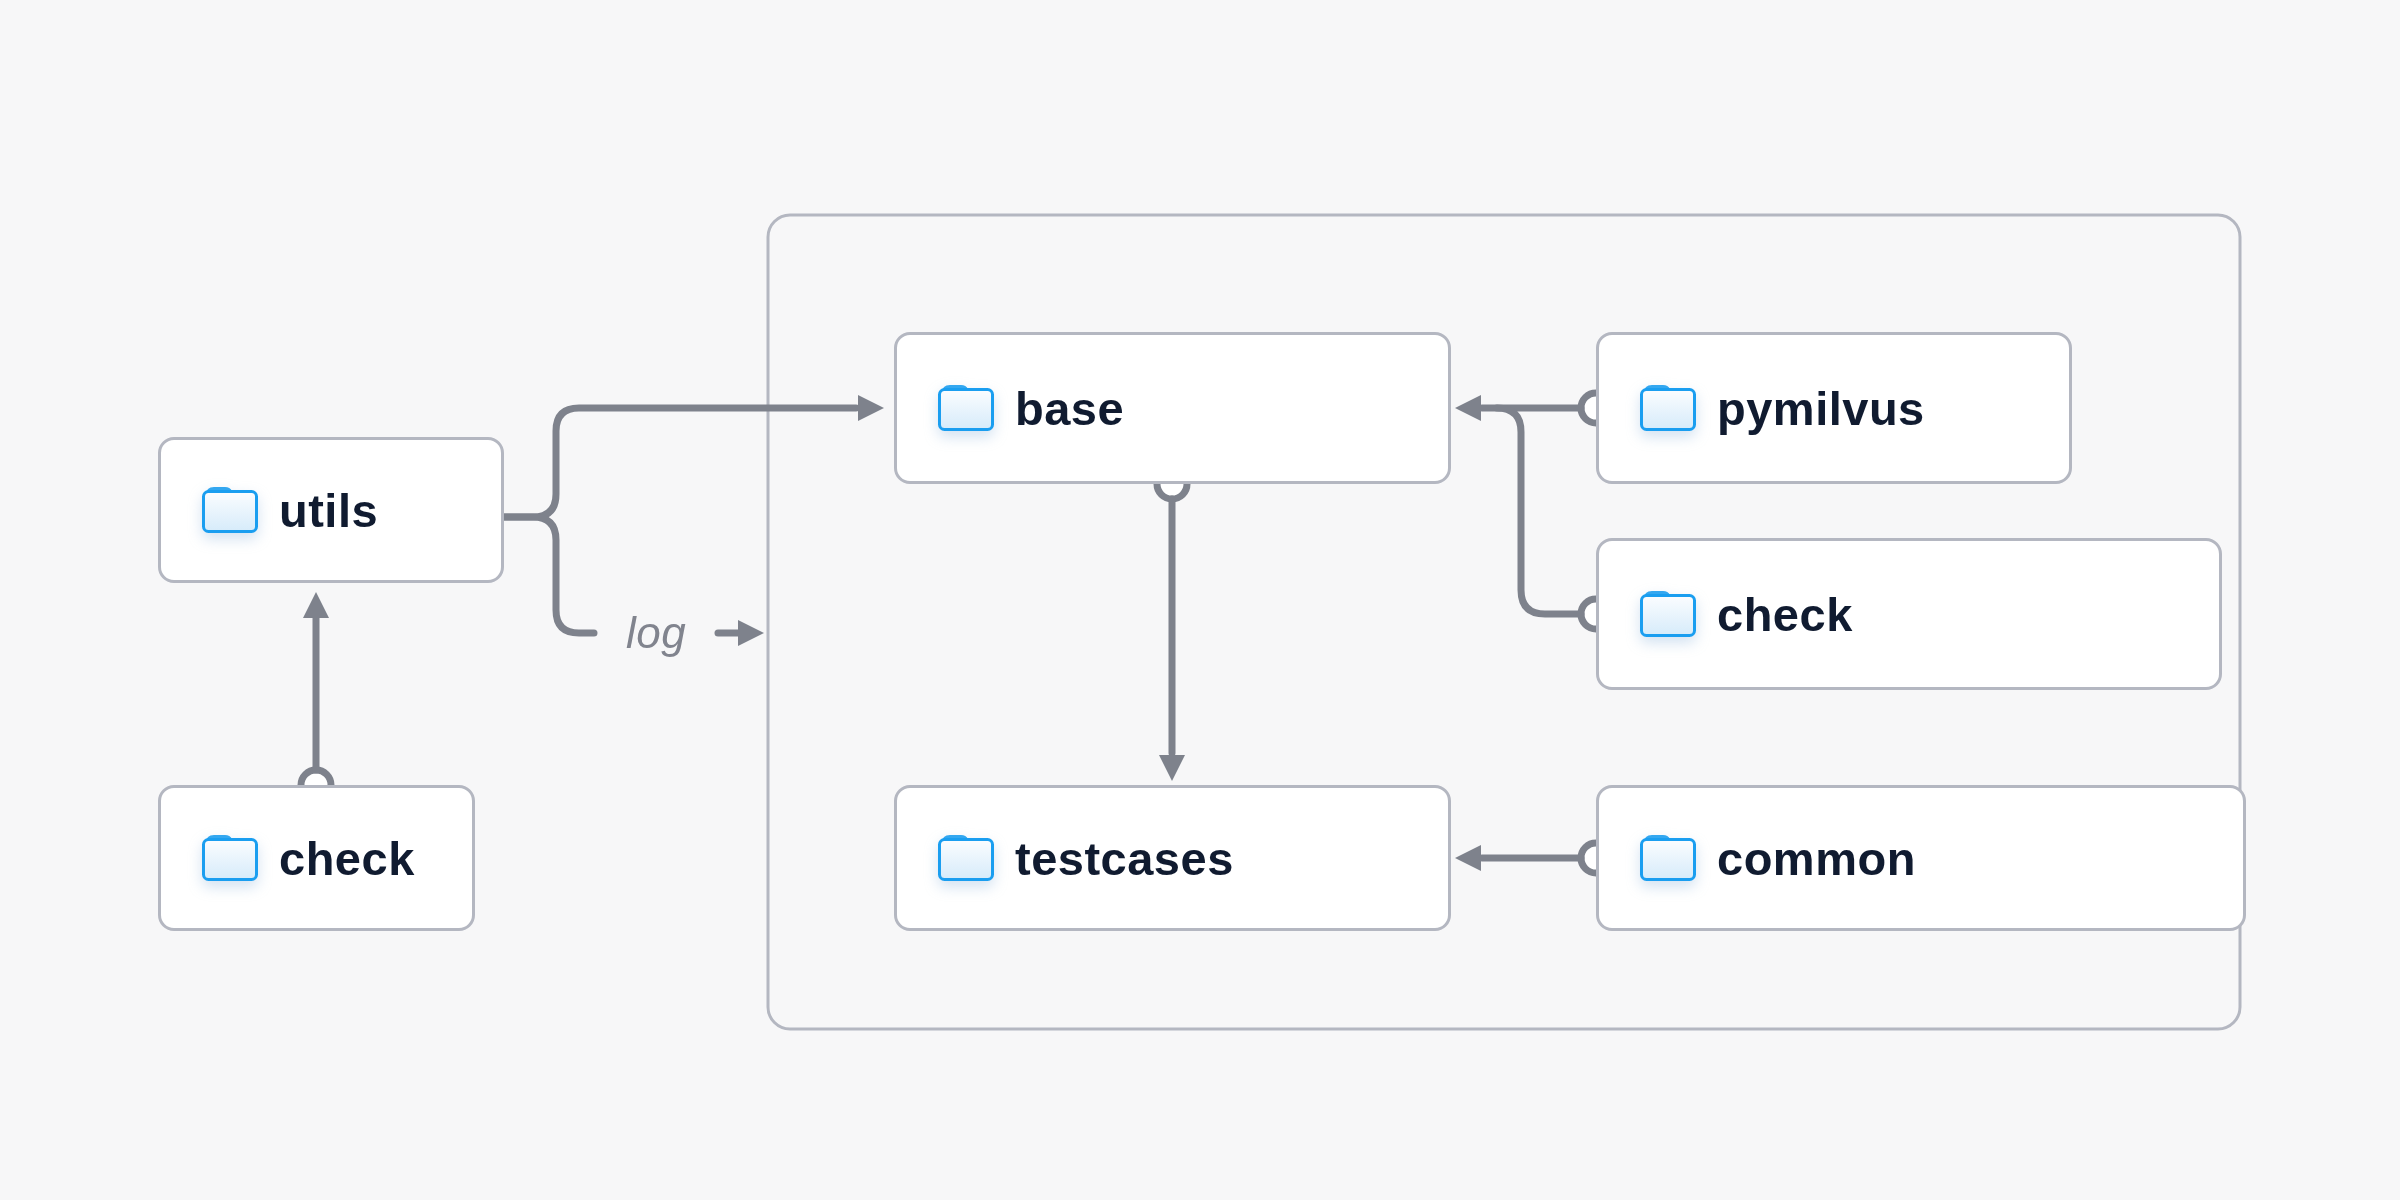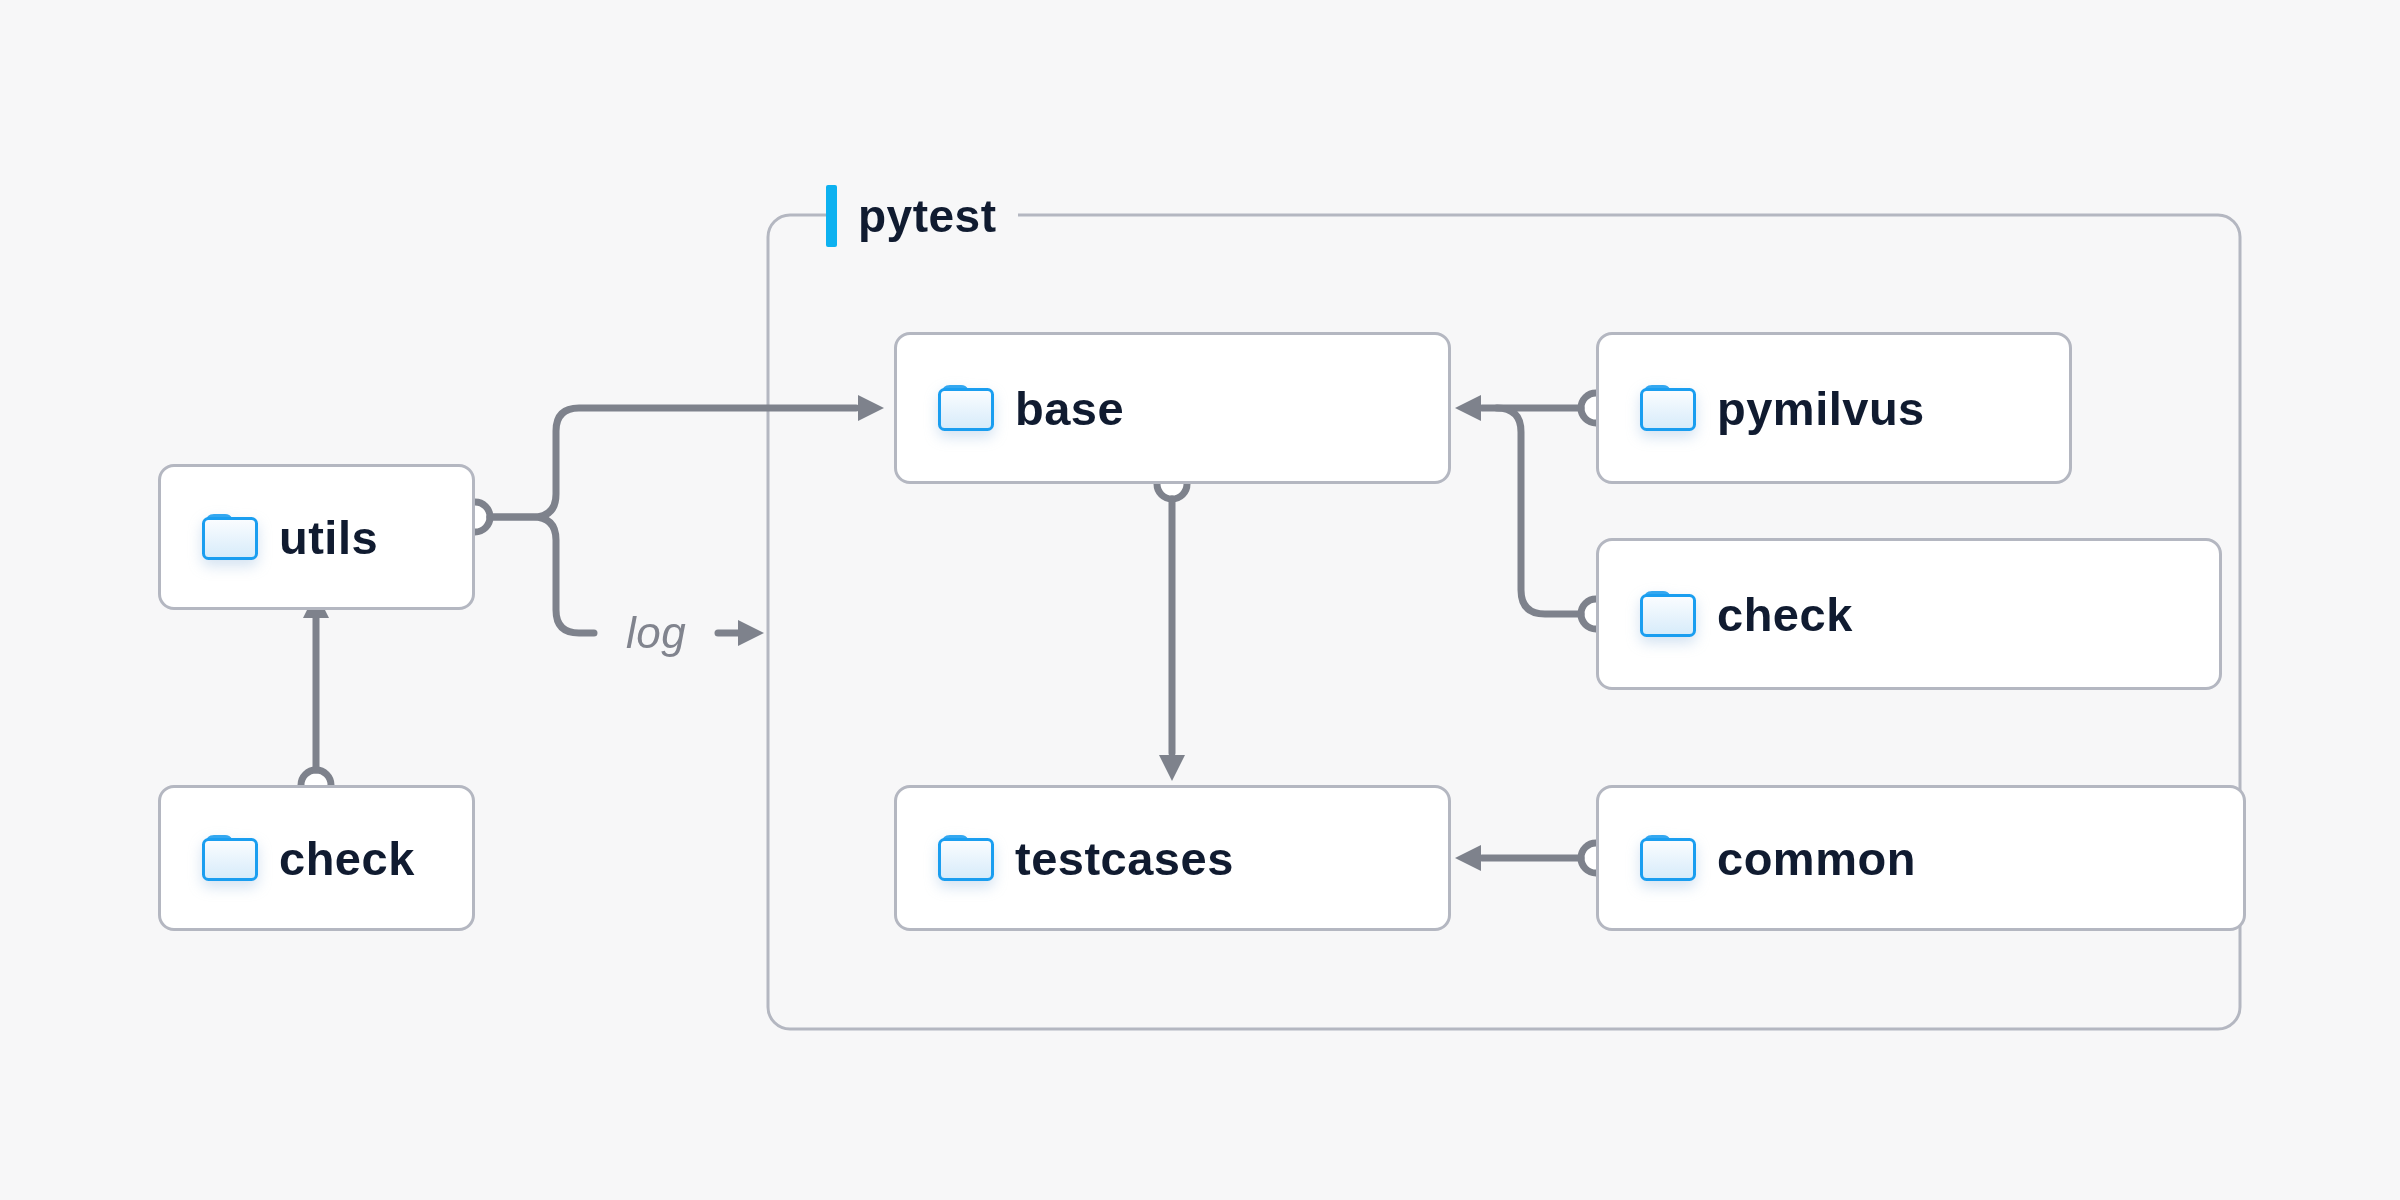--- a/index.html
+++ b/index.html
@@ -89,28 +89,24 @@
       <path d="M 1581 614 H 1545 Q 1521 614 1521 590 V 432 Q 1521 408 1497 408"></path>
     </g>
 
     <g>
       <circle cx="1596" cy="858" r="15"></circle>
       <path d="M 1581 858 H 1482"></path>
       <polygon points="1455,858 1481,845 1481,871"></polygon>
     </g>
   </svg>
 
-  <div class="pytest-label">
-    <span class="accent-bar"></span>
-    <span class="pytest-text">pytest</span>
-  </div>
 
   <div class="log-note">log</div>
 
-  <div class="node" style="left:158px;top:464px;width:317px;height:146px">
+  <div class="node" style="left:158px;top:437px;width:346px;height:146px">
     <span>
       <svg class="ficon" viewBox="0 0 62 54">
         <path class="tab" d="M7 14 q0 -8 8 -8 h11 q5 0 7 4 l4 6 h-30 z"></path>
         <rect class="fbody" x="4.5" y="10.5" width="53" height="40" rx="5"></rect>
       </svg>
     </span>
     <span class="nlabel">utils</span>
   </div>
 
   <div class="node" style="left:158px;top:785px;width:317px;height:146px">

